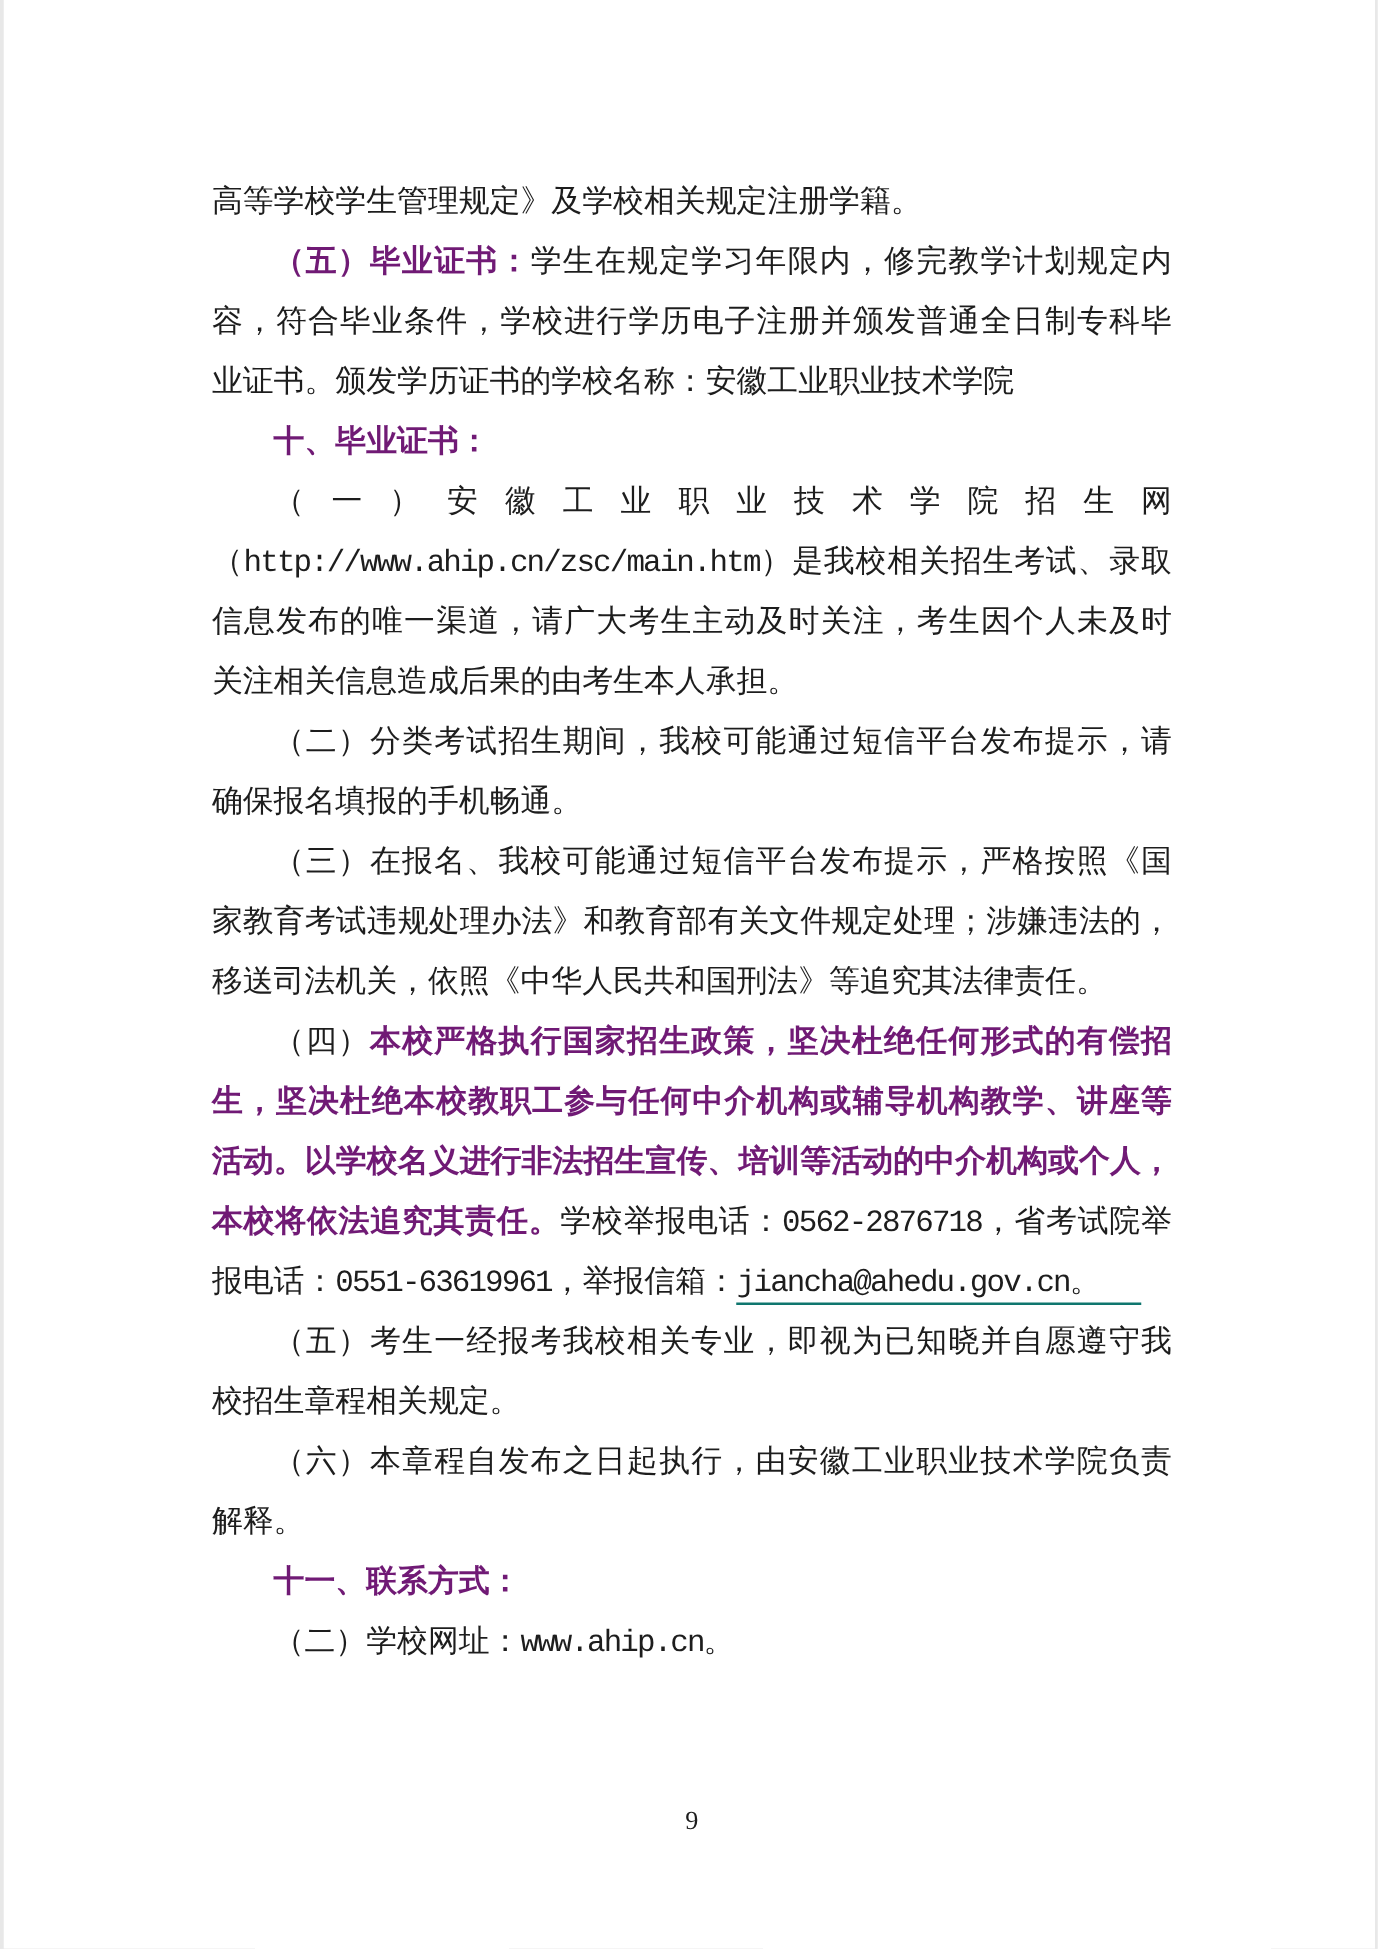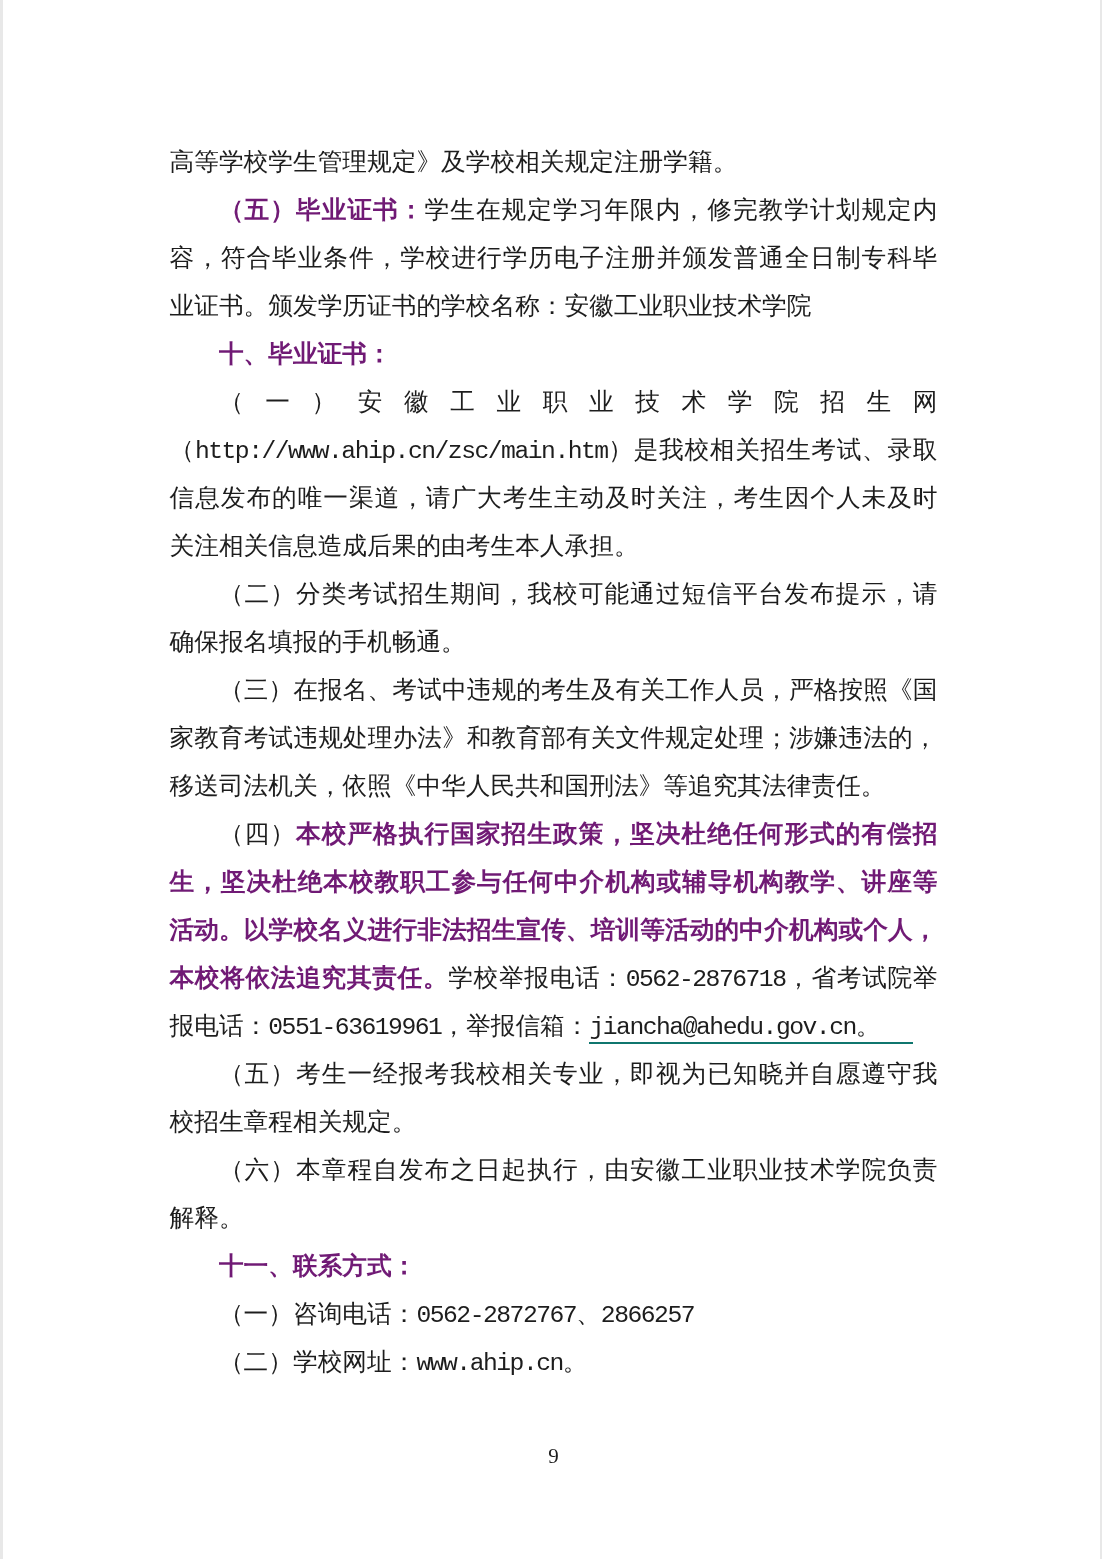--- a/index.html
+++ b/index.html
@@ -68,21 +68,21 @@
         <div class="line ind fill"><span class="run">（一）安徽工业职业技术学院招生网</span></div>
         <div class="line fill"><span class="run">（<span class="lat">http://www.ahip.cn/zsc/main.htm</span>）是我校相关招生考试、录取</span></div>
         <div class="line fill"><span class="run">信息发布的唯一渠道，请广大考生主动及时关注，考生因个人未及时</span></div>
         <div class="line"><span class="run">关注相关信息造成后果的由考生本人承担。</span></div>
       </div>
       <div>
         <div class="line ind fill"><span class="run">（二）分类考试招生期间，我校可能通过短信平台发布提示，请</span></div>
         <div class="line"><span class="run">确保报名填报的手机畅通。</span></div>
       </div>
       <div>
-        <div class="line ind fill"><span class="run">（三）在报名、考试中违规的考生及有关工作人员，严格按照《国</span></div>
+        <div class="line ind fill"><span class="run">（三）在报名、我校可能通过短信平台发布提示，严格按照《国</span></div>
         <div class="line fill"><span class="run">家教育考试违规处理办法》和教育部有关文件规定处理；涉嫌违法的，</span></div>
         <div class="line"><span class="run">移送司法机关，依照《中华人民共和国刑法》等追究其法律责任。</span></div>
       </div>
       <div>
         <div class="line ind fill"><span class="run">（四）</span><span class="run b">本校严格执行国家招生政策，坚决杜绝任何形式的有偿招</span></div>
         <div class="line fill"><span class="run b">生，坚决杜绝本校教职工参与任何中介机构或辅导机构教学、讲座等</span></div>
         <div class="line fill"><span class="run b">活动。以学校名义进行非法招生宣传、培训等活动的中介机构或个人，</span></div>
         <div class="line fill"><span class="run b">本校将依法追究其责任。</span><span class="run">学校举报电话：<span class="lat">0562-2876718</span>，省考试院举</span></div>
         <div class="line"><span class="run">报电话：<span class="lat">0551-63619961</span>，举报信箱：</span><span class="run u"><span class="lat">jiancha@ahedu.gov.cn</span>。</span></div>
       </div>
@@ -91,22 +91,19 @@
         <div class="line"><span class="run">校招生章程相关规定。</span></div>
       </div>
       <div>
         <div class="line ind fill"><span class="run">（六）本章程自发布之日起执行，由安徽工业职业技术学院负责</span></div>
         <div class="line"><span class="run">解释。</span></div>
       </div>
       <div>
         <div class="line ind"><span class="run b">十一、联系方式：</span></div>
       </div>
       <div>
-        <div class="line ind"><span class="run">（一）咨询电话：<span class="lat">0562-2872767</span>、<span class="lat">2866257</span></span></div>
-      </div>
-      <div>
         <div class="line ind"><span class="run">（二）学校网址：<span class="lat">www.ahip.cn</span>。</span></div>
       </div>
     </div>
   <div class="footer">
     <span>9</span>
   </div>
 </div>
 
 </body></html>

